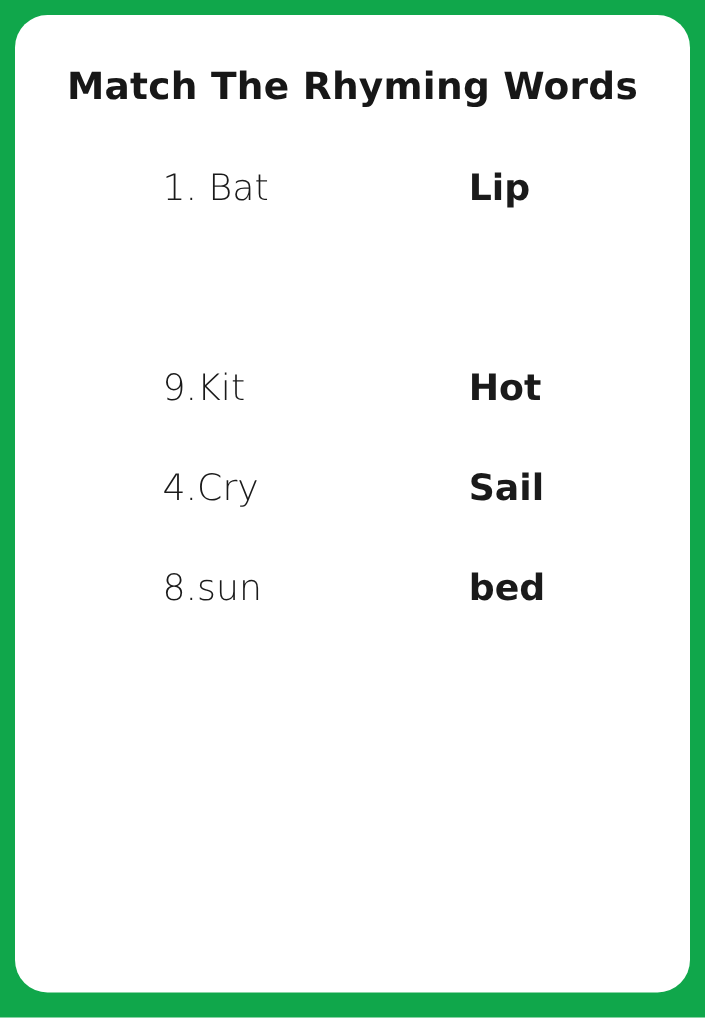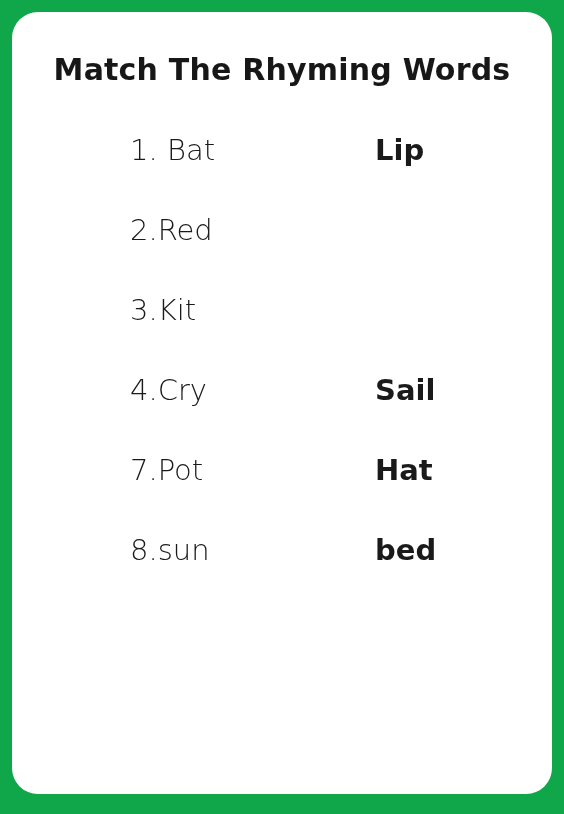--- a/index.html
+++ b/index.html
@@ -92,38 +92,34 @@
     <div id="worksheet-title">Match The Rhyming Words</div>
 
     <div id="word-list">
 
       <div class="word-row">
         <span class="word-left">1. Bat</span>
         <span class="word-right">Lip</span>
       </div>
 
       <div class="word-row">
-        <span class="word-left">2.Red</span>
       </div>
 
       <div class="word-row">
-        <span class="word-left">3.Kit</span>
+        <span class="word-left">9.Kit</span>
+        <span class="word-right">Hot</span>
       </div>
 
       <div class="word-row">
         <span class="word-left">4.Cry</span>
         <span class="word-right">Sail</span>
       </div>
 
 
 
-      <div class="word-row">
-        <span class="word-left">7.Pot</span>
-        <span class="word-right">Hat</span>
-      </div>
 
       <div class="word-row">
         <span class="word-left">8.sun</span>
         <span class="word-right">bed</span>
       </div>
 
     </div>
   </div>
 </div>
 

